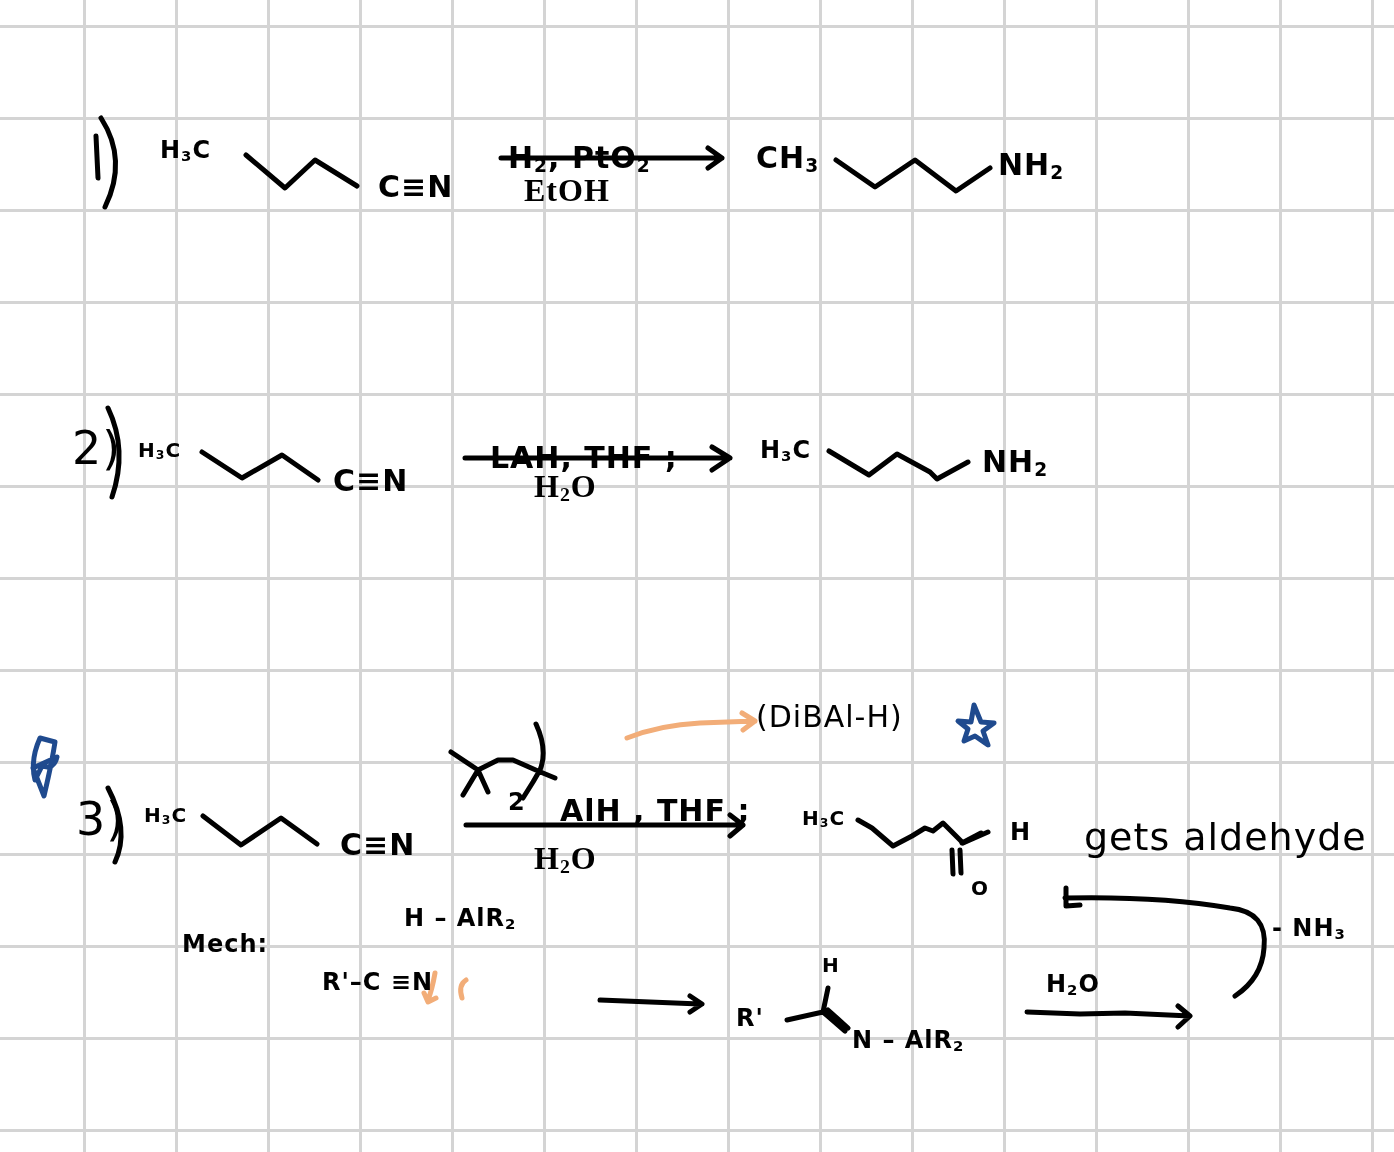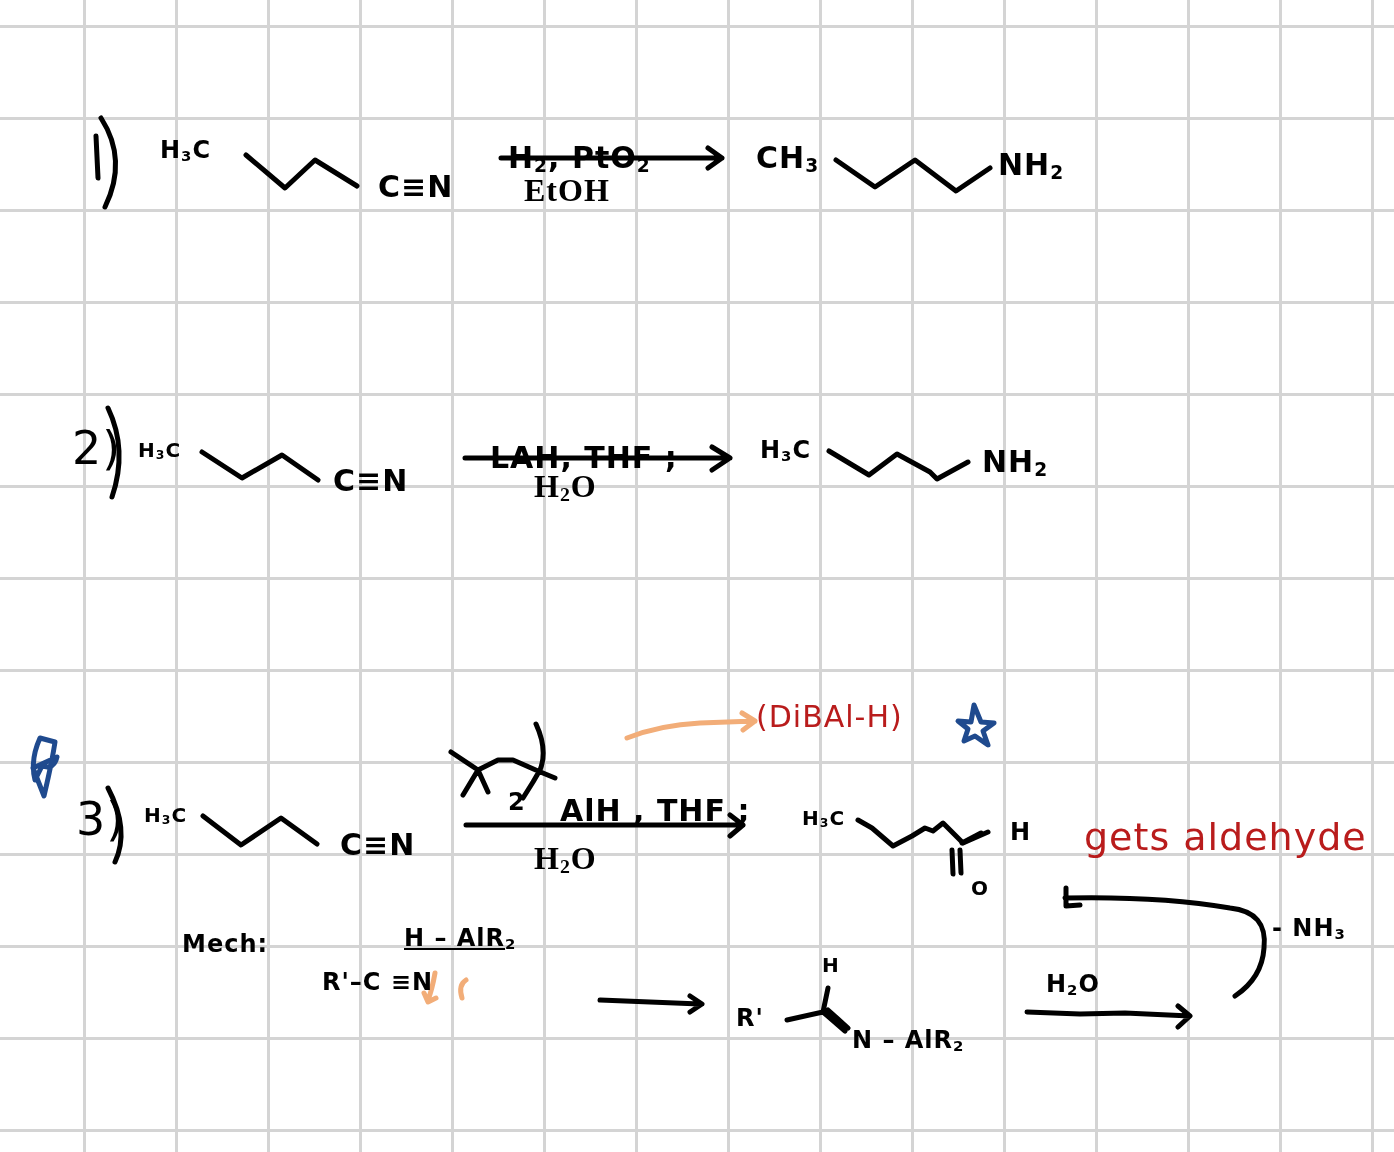--- a/index.html
+++ b/index.html
@@ -17,21 +17,21 @@
   .ink path, .ink polyline, .ink line { fill: none; stroke-linecap: round; stroke-linejoin: round; }
   .k { stroke: #000; stroke-width: 5; }
   .o { stroke: #f2ad78; stroke-width: 5; }
   .b { stroke: #1f4a8e; stroke-width: 5; }
   .t {
     position: absolute; white-space: nowrap; color: #000;
     font-family: "DejaVu Sans", sans-serif; font-weight: bold; line-height: 1;
     letter-spacing: 1px;
   }
   .t sub { font-size: 0.62em; vertical-align: -0.2em; }
-  .orange { color: #b91c1c; }
+  .orange { color: #000000; }
   .big { font-size: 46px; font-weight: normal; }
   .lg { font-size: 32px; font-family: Liberation Serif, serif; }
   .md { font-size: 30px; }
   .sm { font-size: 24px; }
   .xs { font-size: 20px; }
 </style>
 </head>
 <body>
 
 <svg class="ink" viewBox="0 0 1394 1152">
@@ -87,19 +87,19 @@
 <div class="t sm" style="left:508px;top:790px;">2</div>
 <div class="t md" style="left:560px;top:796px;">AlH , THF ;</div>
 <div class="t lg" style="left:534px;top:842px;"><span>H</span><sub>2</sub><span>O</span></div>
 <div class="t md orange" style="left:756px;top:702px;font-weight:normal;">(DiBAl-H)</div>
 <div class="t xs" style="left:802px;top:808px;"><span>H</span><sub>3</sub><span>C</span></div>
 <div class="t sm" style="left:1010px;top:820px;">H</div>
 <div class="t xs" style="left:971px;top:878px;">O</div>
 <div class="t orange" style="left:1084px;top:818px;font-size:38px;font-weight:normal;text-align:center;">gets aldehyde</div>
 
 <div class="t sm" style="left:182px;top:932px;">Mech:</div>
-<div class="t sm" style="left:404px;top:926px;text-decoration:underline;"><span>H – AlR</span><sub>2</sub></div>
+<div class="t sm" style="left:404px;top:906px;"><span>H – AlR</span><sub>2</sub></div>
 <div class="t sm" style="left:322px;top:970px;text-align:right;"><span>R'</span><span>–C</span> <span>≡N</span></div>
 <div class="t xs" style="left:822px;top:955px;">H</div>
 <div class="t sm" style="left:736px;top:1006px;">R'</div>
 <div class="t sm" style="left:852px;top:1028px;"><span>N – AlR</span><sub>2</sub></div>
 <div class="t sm" style="left:1046px;top:972px;"><span>H</span><sub>2</sub><span>O</span></div>
 <div class="t sm" style="left:1272px;top:916px;"><span>- NH</span><sub>3</sub></div>
 
 </body></html>

